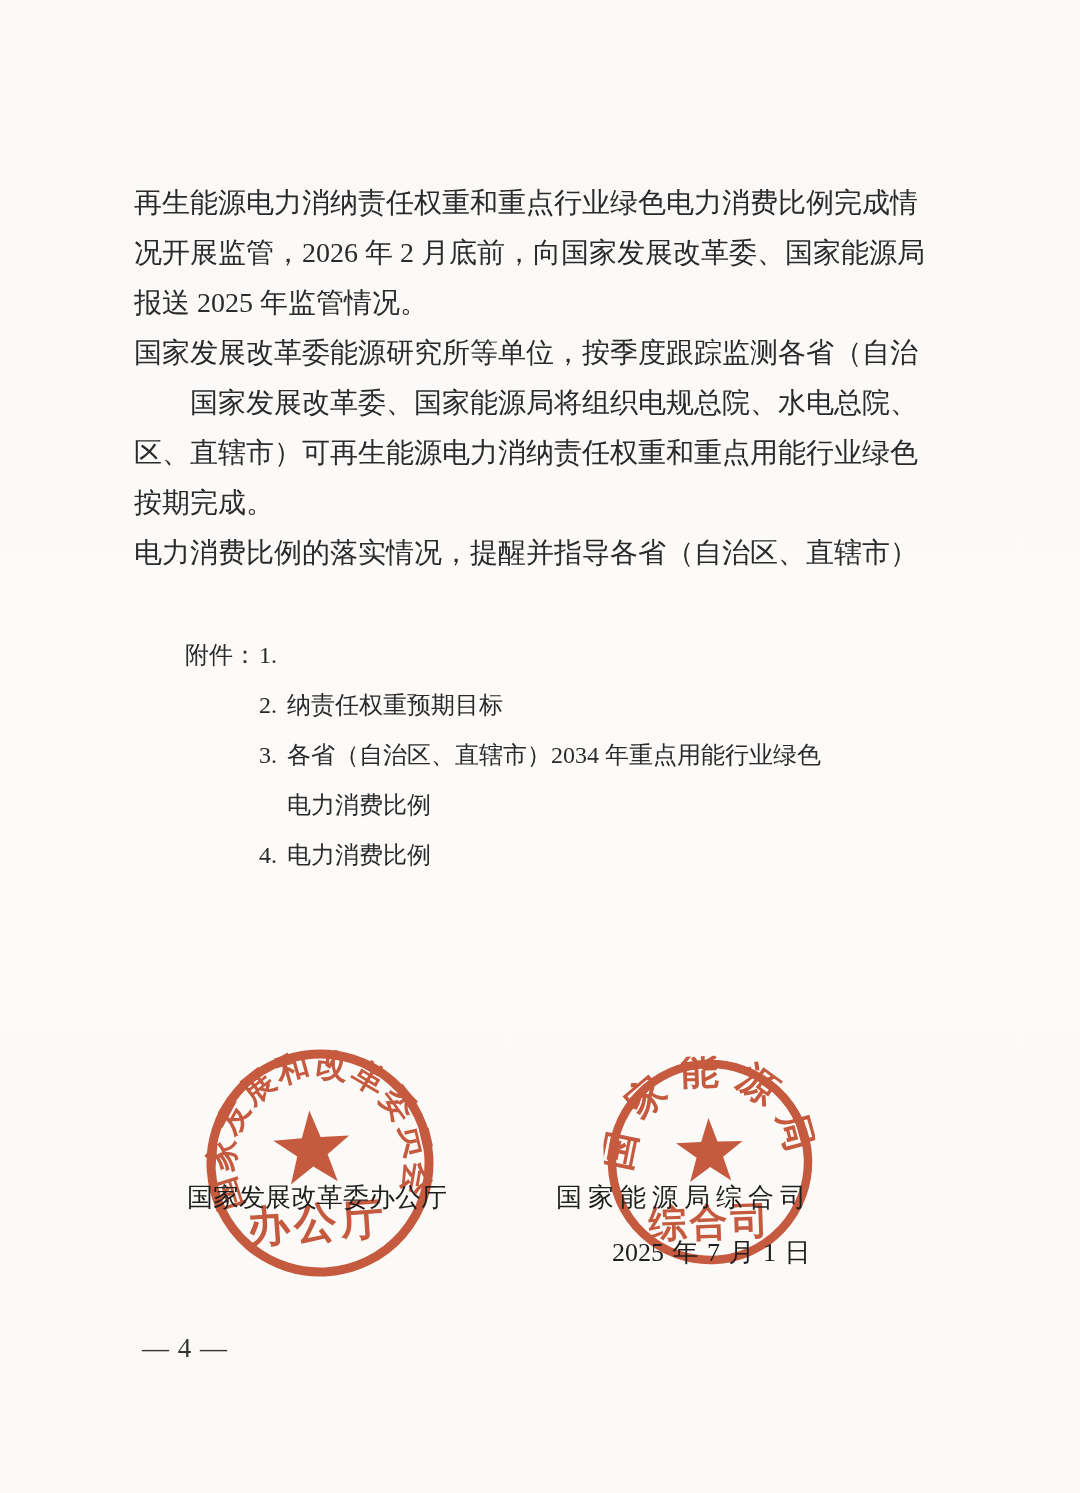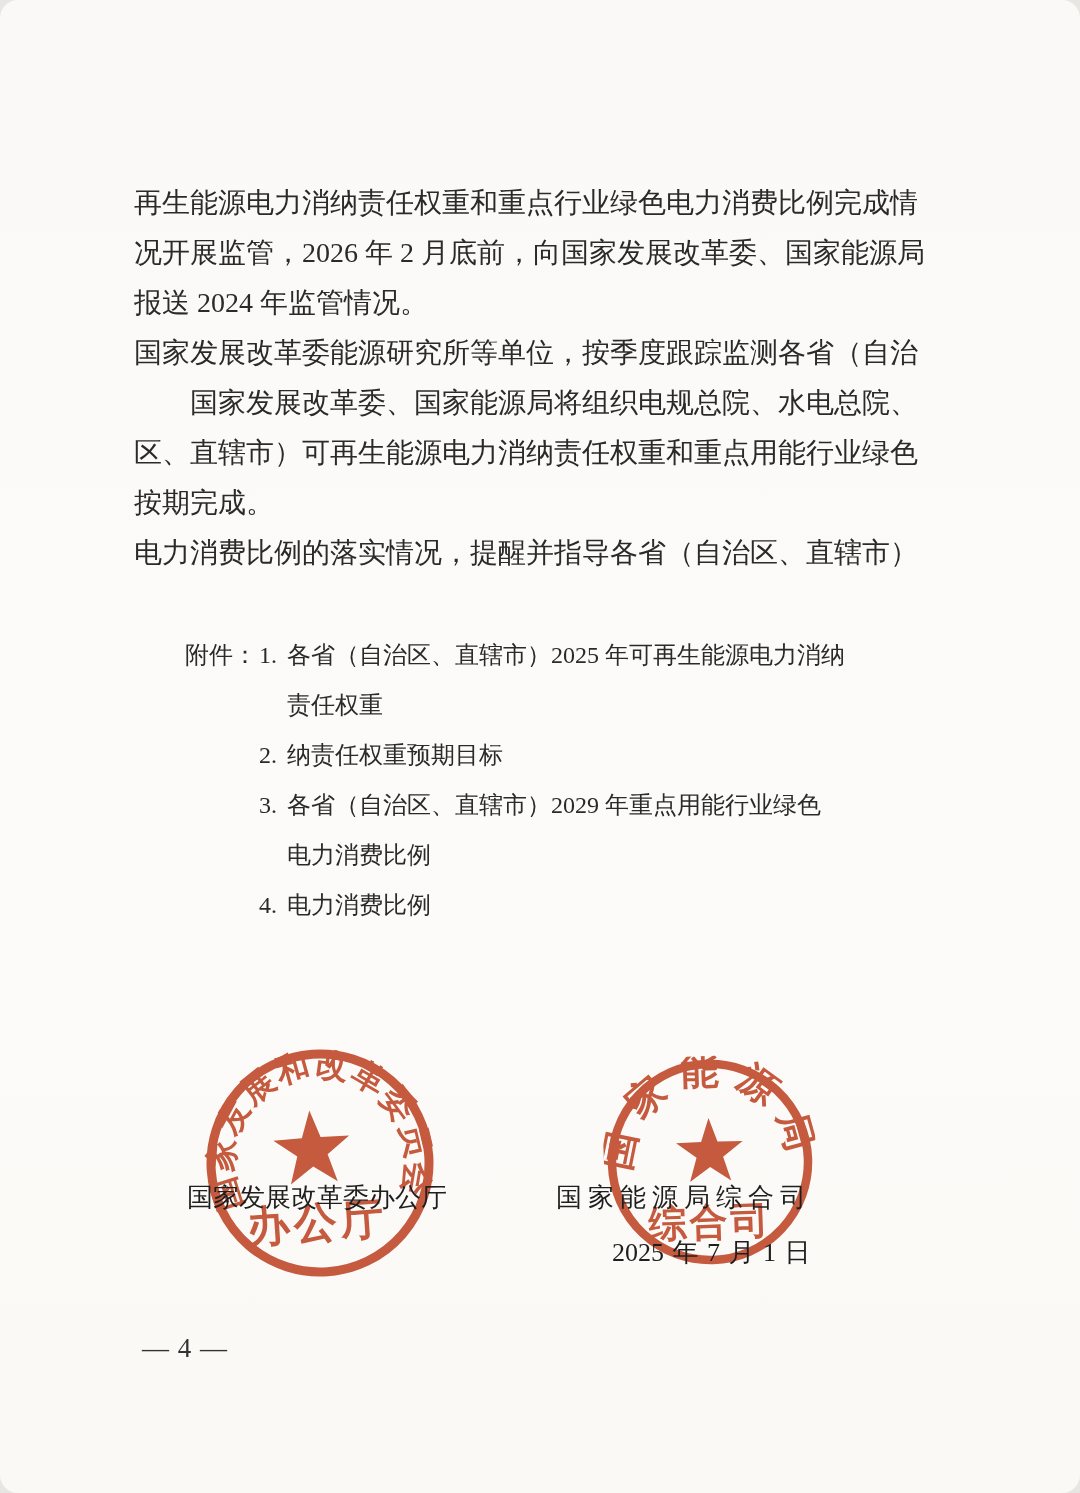--- a/index.html
+++ b/index.html
@@ -12,21 +12,20 @@
   .page {
     position: relative;
     width: 1080px;
     height: 1493px;
     margin: 0 auto;
     background: var(--paper);
     background-image: linear-gradient(180deg, #faf9f7 0%, #fcfbf9 55%, #faf9f6 100%);
     overflow: hidden;
     font-family: "Liberation Serif", "DejaVu Serif", serif;
     color: var(--ink);
-    border-radius: 18px;
   }
   
   .body-text {
     position: absolute;
     left: 134px;
     top: 178px;
     width: 790px;
     font-size: 28px;
   }
   .body-text .line {
@@ -88,52 +87,48 @@
 </style>
 </head>
 <body>
 
 <div class="page">
 
   <div class="body-text">
     <div>
       <div class="line">再生能源电力消纳责任权重和重点行业绿色电力消费比例完成情</div>
       <div class="line">况开展监管，2026 年 2 月底前，向国家发展改革委、国家能源局</div>
-      <div class="line">报送 2024 年监管情况。</div>
+      <div class="line">报送 2025 年监管情况。</div>
     </div>
     <div>
       <div class="line">国家发展改革委能源研究所等单位，按季度跟踪监测各省（自治</div>
       <div class="line indent">国家发展改革委、国家能源局将组织电规总院、水电总院、</div>
       <div class="line">区、直辖市）可再生能源电力消纳责任权重和重点用能行业绿色</div>
       <div class="line">按期完成。</div>
       <div class="line">电力消费比例的落实情况，提醒并指导各省（自治区、直辖市）</div>
     </div>
   </div>
 
   <div class="attachments">
     <div class="att-row">
       <span class="att-label">附件：</span>
       <span class="att-num">1.</span>
-      <div class="att-lines">
-        <div class="line">各省（自治区、直辖市）2025 年可再生能源电力消纳</div>
-        <div class="line">责任权重</div>
-      </div>
     </div>
     <div class="att-row">
       <span class="att-label"></span>
       <span class="att-num">2.</span>
       <div class="att-lines">
         <div class="line">纳责任权重预期目标</div>
       </div>
     </div>
     <div class="att-row">
       <span class="att-label"></span>
       <span class="att-num">3.</span>
       <div class="att-lines">
-        <div class="line">各省（自治区、直辖市）2029 年重点用能行业绿色</div>
+        <div class="line">各省（自治区、直辖市）2034 年重点用能行业绿色</div>
         <div class="line">电力消费比例</div>
       </div>
     </div>
     <div class="att-row">
       <span class="att-label"></span>
       <span class="att-num">4.</span>
       <div class="att-lines">
         <div class="line">电力消费比例</div>
       </div>
     </div>

